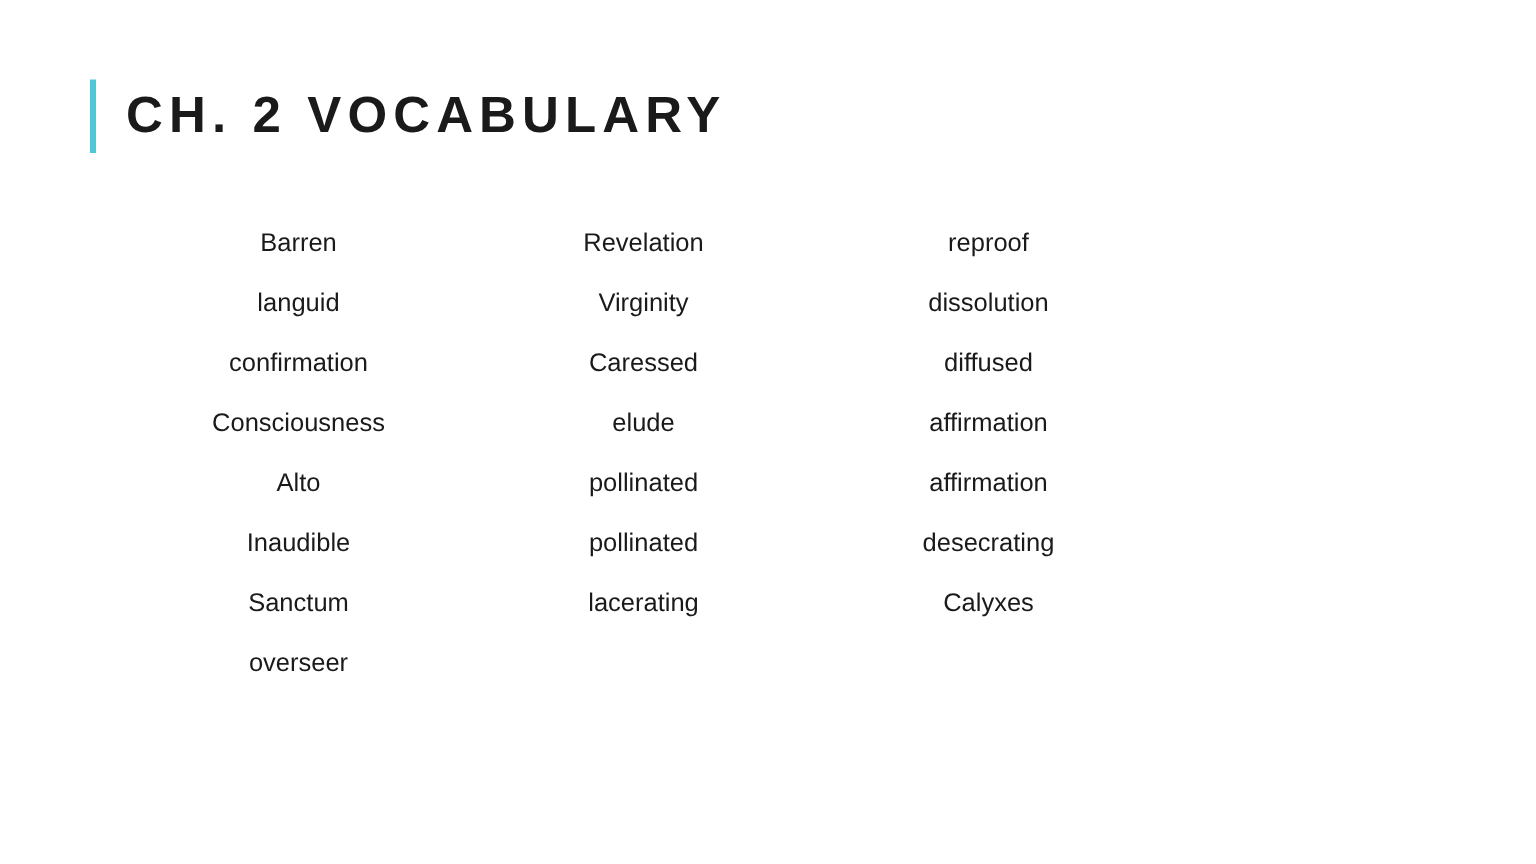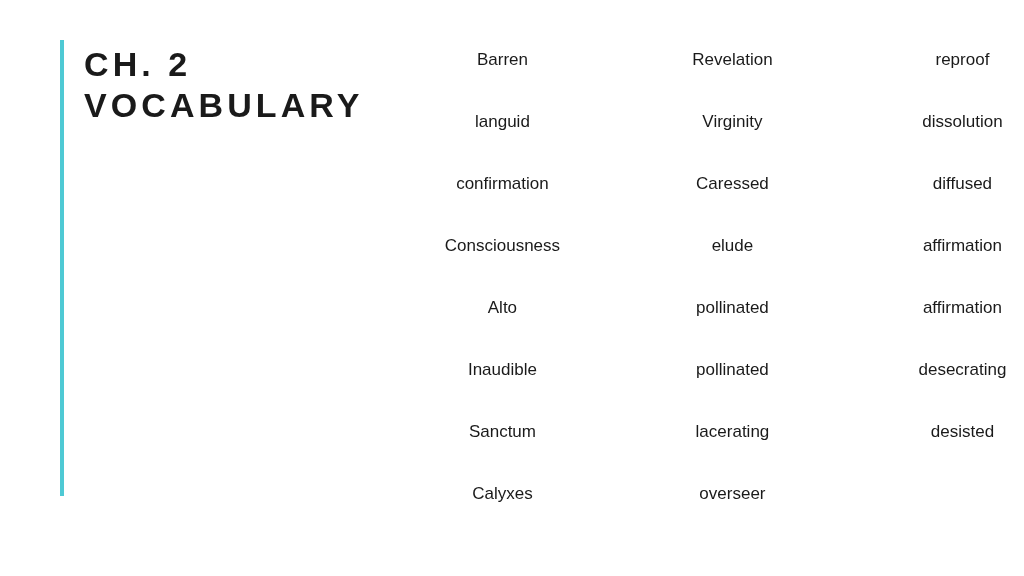--- a/index.html
+++ b/index.html
@@ -12,22 +12,23 @@
       background: #ffffff;
       font-family: 'Arial', 'Helvetica Neue', Helvetica, sans-serif;
       width: 1024px;
       height: 576px;
       overflow: hidden;
     }
 
     .page-container {
       width: 820px;
       height: 576px;
-      padding: 40px 60px;
+      padding: 53px 60px;
       display: flex;
+      flex-direction: column;
     }
 
     .title-section {
       display: flex;
       align-items: stretch;
       margin-bottom: 40px;
     }
 
     .title-bar {
       width: 4px;
@@ -87,17 +88,16 @@
       <div class="vocab-item">elude</div>
       <div class="vocab-item">affirmation</div>
       <div class="vocab-item">Alto</div>
       <div class="vocab-item">pollinated</div>
       <div class="vocab-item">affirmation</div>
       <div class="vocab-item">Inaudible</div>
       <div class="vocab-item">pollinated</div>
       <div class="vocab-item">desecrating</div>
       <div class="vocab-item">Sanctum</div>
       <div class="vocab-item">lacerating</div>
-      <div class="vocab-item">desisted</div>
       <div class="vocab-item">Calyxes</div>
       <div class="vocab-item">overseer</div>
     </div>
 </div>
 
 </body></html>

